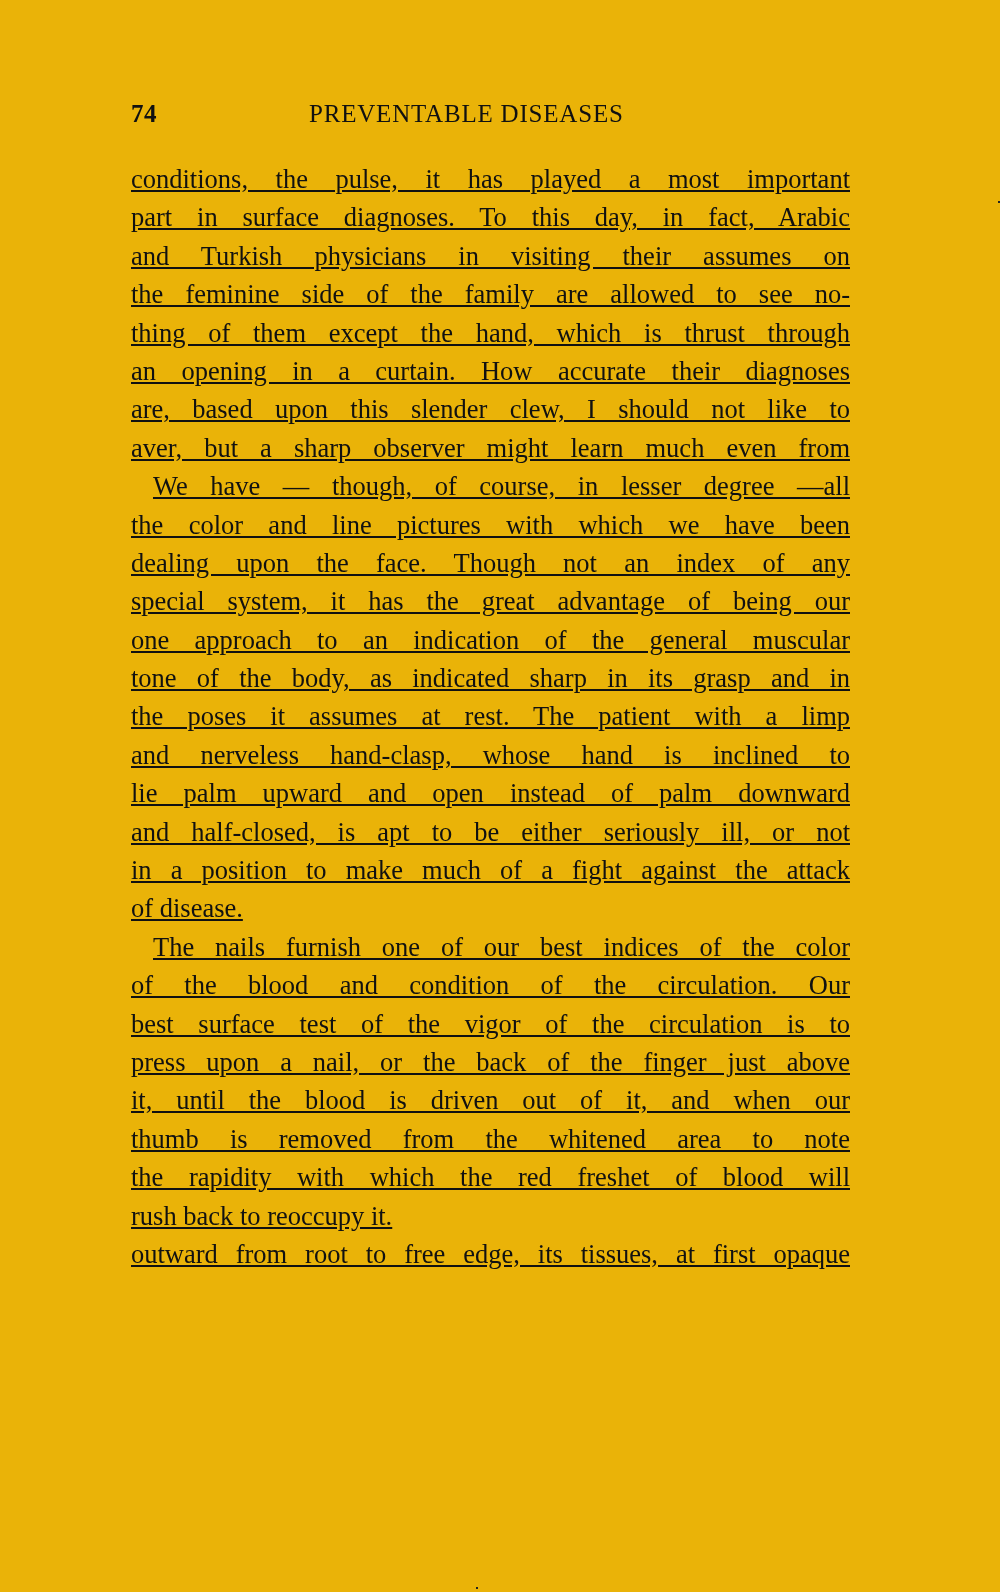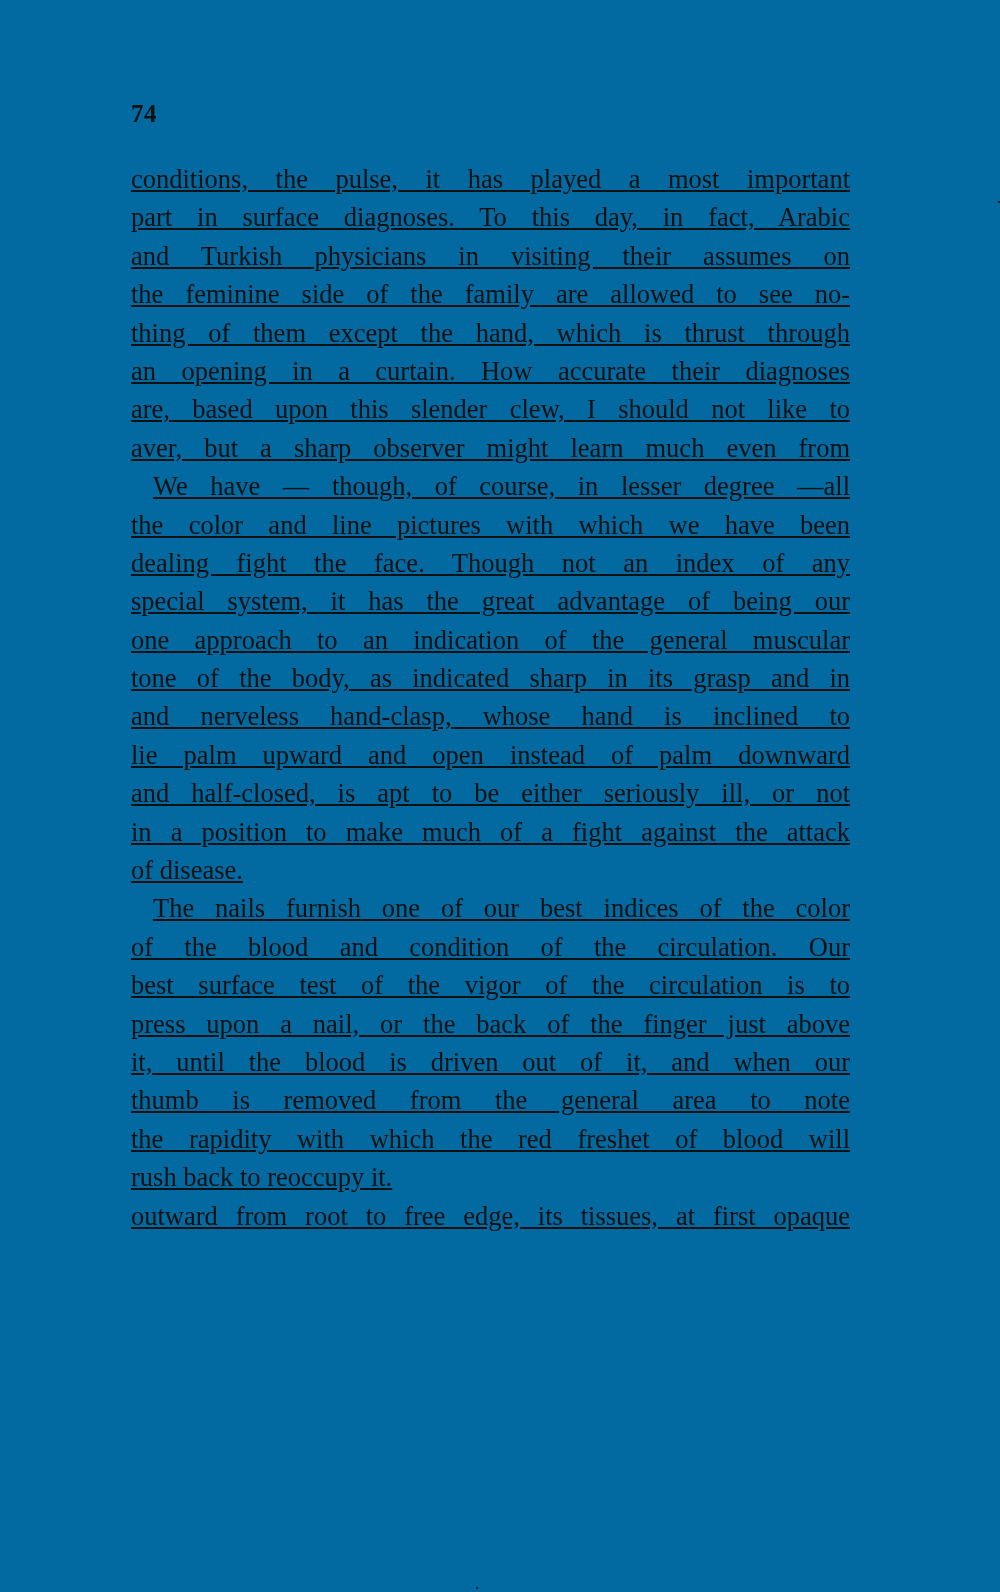--- a/index.html
+++ b/index.html
@@ -13,21 +13,21 @@
       position: relative;
       overflow: hidden;
       font-family: "Liberation Serif", "DejaVu Serif", serif;
       color: #111111;
     }
     .page {
       position: absolute;
       left: 0; top: 0;
       width: 1000px;
       height: 1592px;
-      background: #0369a1;
+      background: #eab308;
     }
     .running-head {
       position: absolute;
       left: 131px;
       top: 100px;
       width: 720px;
       height: 36px;
       font-size: 25px;
       letter-spacing: 0.5px;
     }
@@ -75,51 +75,53 @@
     .speck-right { left: 998px; top: 201px; }
     .speck-bottom { left: 476px; top: 1587px; }
   </style>
 </head>
 <body>
 
 <div class="page">
 
   <div class="running-head">
     <span class="page-number">74</span>
+    <span class="running-title">PREVENTABLE DISEASES</span>
   </div>
 
   <div class="body-text">
 
     <span class="line">conditions, the pulse, it has played a most important</span>
     <span class="line">part in surface diagnoses.  To this day, in fact, Arabic</span>
     <span class="line">and Turkish physicians in visiting their assumes on</span>
     <span class="line">the feminine side of the family are allowed to see no-</span>
     <span class="line">thing of them except the hand, which is thrust through</span>
     <span class="line">an opening in a curtain.  How accurate their diagnoses</span>
     <span class="line">are, based upon this slender clew, I should not like to</span>
     <span class="line">aver, but a sharp observer might learn much even from</span>
 
     <span class="line indent">We have — though, of course, in lesser degree —all</span>
     <span class="line">the color and line pictures with which we have been</span>
-    <span class="line">dealing fight the face.  Though not an index of any</span>
+    <span class="line">dealing upon the face.  Though not an index of any</span>
     <span class="line">special system, it has the great advantage of being our</span>
     <span class="line">one approach to an indication of the general muscular</span>
     <span class="line">tone of the body, as indicated sharp in its grasp and in</span>
+    <span class="line">the poses it assumes at rest.  The patient with a limp</span>
     <span class="line">and nerveless hand-clasp, whose hand is inclined to</span>
     <span class="line">lie palm upward and open instead of palm downward</span>
     <span class="line">and half-closed, is apt to be either seriously ill, or not</span>
     <span class="line">in a position to make much of a fight against the attack</span>
     <span class="line last">of disease.</span>
 
     <span class="line indent">The nails furnish one of our best indices of the color</span>
     <span class="line">of the blood and condition of the circulation.  Our</span>
     <span class="line">best surface test of the vigor of the circulation is to</span>
     <span class="line">press upon a nail, or the back of the finger just above</span>
     <span class="line">it, until the blood is driven out of it, and when our</span>
-    <span class="line">thumb is removed from the general area to note</span>
+    <span class="line">thumb is removed from the whitened area to note</span>
     <span class="line">the rapidity with which the red freshet of blood will</span>
     <span class="line last">rush back to reoccupy it.</span>
 
     <span class="line">outward from root to free edge, its tissues, at first opaque</span>
   </div>
 
   <div class="speck speck-right"></div>
   <div class="speck speck-bottom"></div>
 </div>
 

